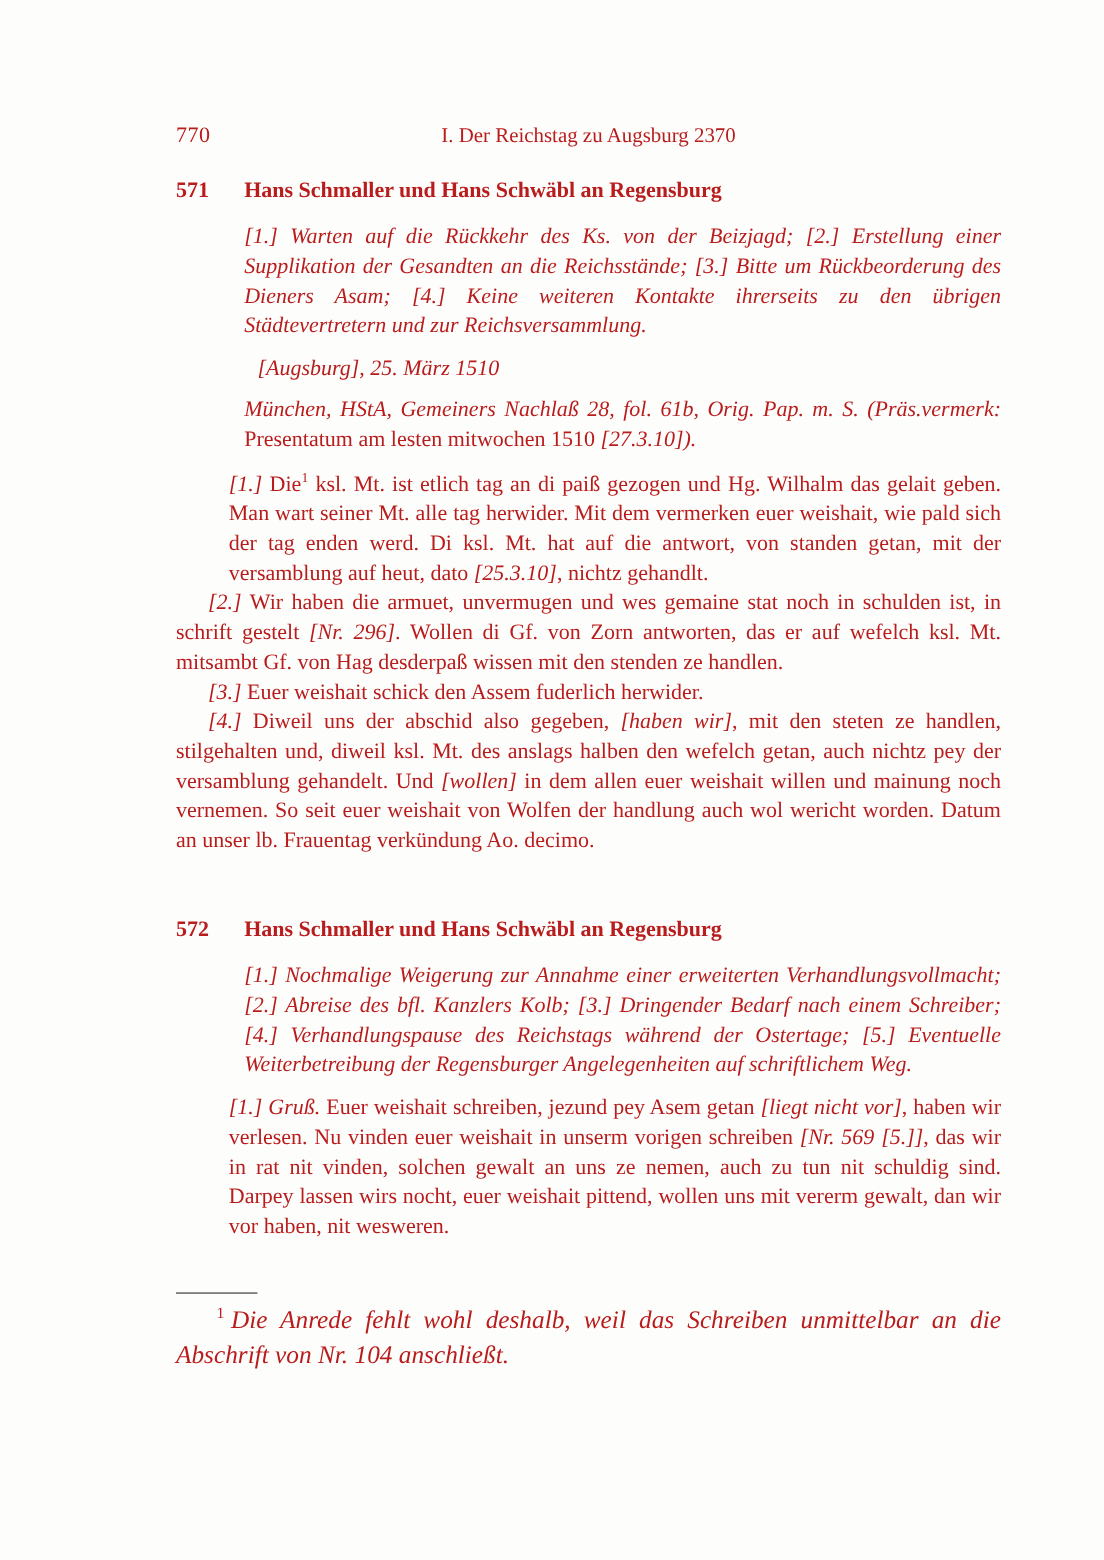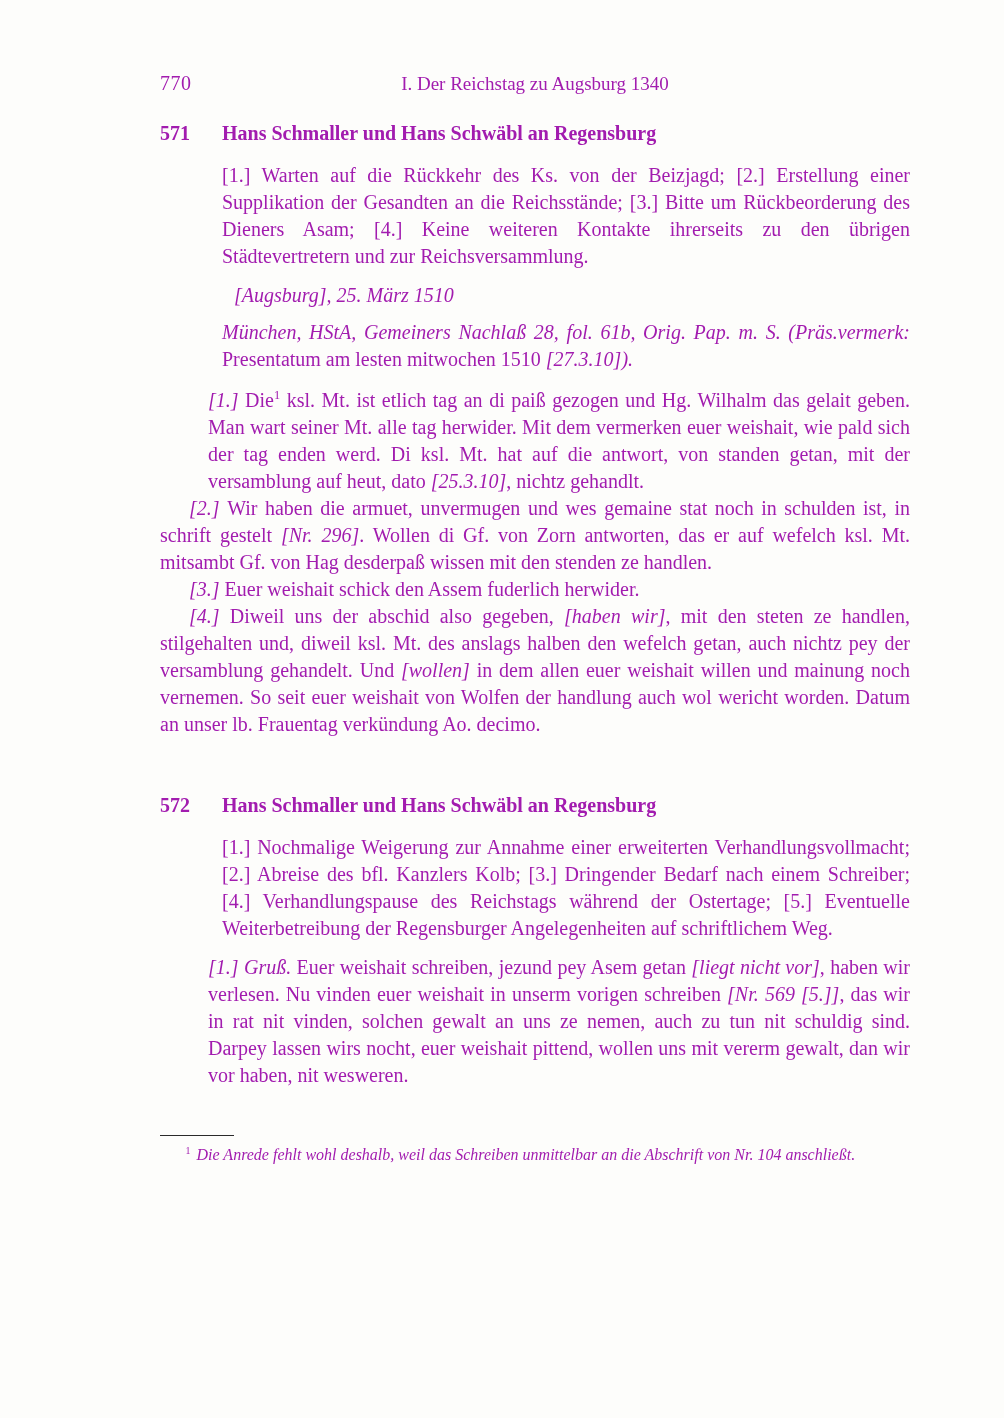--- a/index.html
+++ b/index.html
@@ -6,23 +6,23 @@
     margin: 0;
     padding: 0;
     background: #e9e9e9;
   }
   .page {
     position: relative;
     width: 1004px;
     height: 1418px;
     margin: 0 auto;
     background: #fdfdfb;
-    color: #a21caf;
+    color: #b91c1c;
     box-sizing: border-box;
-    padding: 70px 94px 40px 160px;
+    padding: 110px 94px 40px 160px;
     font-family: "Liberation Serif", "DejaVu Serif", serif;
     font-size: 20px;
     line-height: 1.35;
     overflow: hidden;
   }
   
   .running-header {
     position: relative;
     height: 28px;
     margin-bottom: 22px;
@@ -52,20 +52,21 @@
   .entry-number {
     display: inline-block;
     width: 62px;
   }
   
   .headmatter {
     margin-left: 62px;
   }
   .regest {
     margin: 0 0 12px 0;
+    font-style: italic;
     text-align: justify;
   }
   .dateline {
     margin: 0 0 10px 12px;
     font-style: italic;
   }
   .source {
     margin: 0 0 14px 0;
     font-style: italic;
     text-align: justify;
@@ -99,40 +100,40 @@
   .footnotes {
     margin-top: 46px;
   }
   .footnote-rule {
     width: 74px;
     border-top: 1.5px solid #2a2a2a;
     margin-bottom: 8px;
   }
   .footnote {
     margin: 0;
-    font-size: 16px;
+    font-size: 23px;
     line-height: 1.38;
     text-align: justify;
     text-indent: 1.6em;
   }
   .footnote em {
     font-style: italic;
   }
   .footnote sup {
     margin-right: 6px;
   }
 </style>
 </head>
 <body>
 
 <div class="page">
 
   <header class="running-header">
     <span class="page-number">770</span>
-    <span class="running-title">I. Der Reichstag zu Augsburg 1340</span>
+    <span class="running-title">I. Der Reichstag zu Augsburg 2370</span>
   </header>
 
   <section class="entry">
     <h2 class="entry-heading">
       <span class="entry-number">571</span><span class="entry-title">Hans Schmaller und Hans Schwäbl an Regensburg</span>
     </h2>
     <div class="headmatter">
       <p class="regest">[1.] Warten auf die Rückkehr des Ks. von der Beizjagd; [2.] Erstellung einer Supplikation der Gesandten an die Reichsstände; [3.] Bitte um Rückbeorderung des Dieners Asam; [4.] Keine weiteren Kontakte ihrerseits zu den übrigen Städtevertretern und zur Reichsversammlung.</p>
       <p class="dateline">[Augsburg], 25. März 1510</p>
       <p class="source"><span>München, HStA, Gemeiners Nachlaß 28, fol. 61b, Orig. Pap. m. S. (Präs.vermerk: </span><span class="roman">Presentatum am lesten mitwochen 1510 </span><span>[27.3.10]).</span></p>

